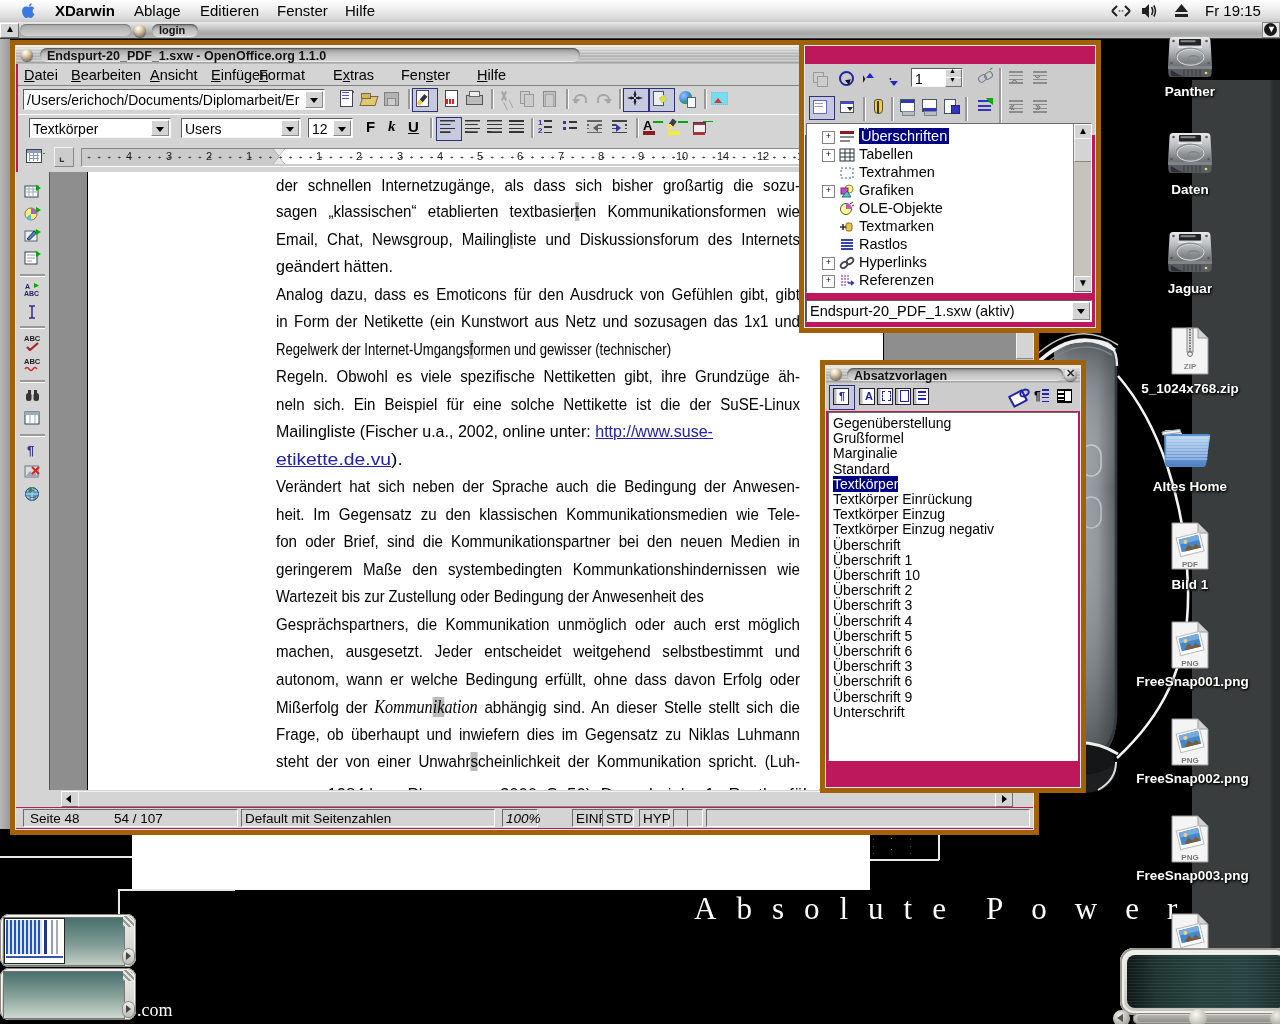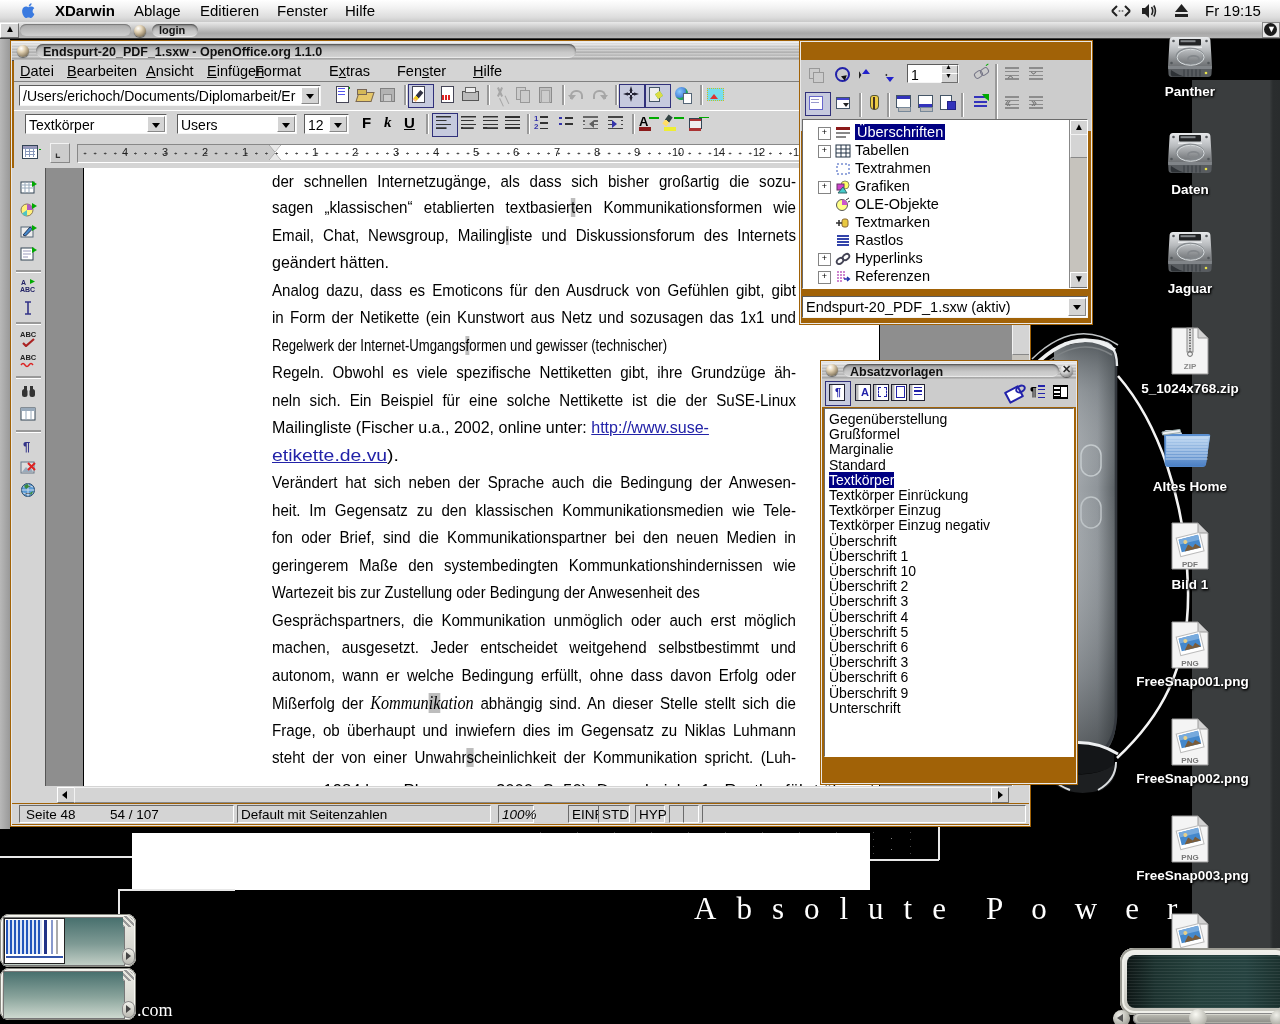--- a/index.html
+++ b/index.html
@@ -4,21 +4,21 @@
 html,body{margin:0;padding:0;width:1280px;height:1024px;overflow:hidden;background:#000;}
 body{font-family:"Liberation Sans",sans-serif;position:relative;}
 .abs{position:absolute;}
 
 .tbar{background:repeating-linear-gradient(0deg,rgba(255,255,255,0.22) 0 1px,rgba(0,0,0,0.05) 1px 2px,rgba(0,0,0,0) 2px 3px),linear-gradient(#f2f2f2,#d8d8d8 18%,#b9b9b9 55%,#c6c6c6 82%,#9c9c9c);border-bottom:1px solid #4a4a4a;}
 .caps{position:absolute;border-radius:9px;background:linear-gradient(#9a9a9a,#c9c9c9 60%,#d2d2d2);box-shadow:inset 0 1px 2px rgba(60,60,60,.9), inset 0 -1px 1px rgba(255,255,255,.8);}
 .caps b{position:absolute;left:7px;top:1px;font-size:12.5px;letter-spacing:0;color:#111;font-weight:bold;white-space:nowrap;}
 .sph{position:absolute;width:12px;height:12px;border-radius:50%;background:radial-gradient(circle at 35% 28%,#ffffff,#e2d2b4 32%,#a8987c 60%,#68604e 85%,#464034);box-shadow:0 1px 1px rgba(0,0,0,.5);}
 .xsph{position:absolute;width:13px;height:13px;border-radius:50%;background:radial-gradient(circle at 35% 28%,#fdfdfd,#cfcfcf 45%,#8f8f8f 75%,#606060);box-shadow:0 1px 1px rgba(0,0,0,.5);}
 .xsph:before{content:"\2715";position:absolute;left:0;top:-1px;width:13px;text-align:center;font-size:11px;font-weight:bold;color:#2a2a2a;}
-.xwin{position:absolute;background:#a16207;border:1px solid #a16207;box-shadow:inset 0 0 0 1px #e9e9e9;}
+.xwin{position:absolute;background:#be185d;border:5px solid #a16207;box-shadow:inset 0 0 0 1px #e9e9e9;}
 
 .bar3d{position:absolute;left:3px;right:3px;background:#d4d4d4;}
 .combo{position:absolute;background:#fff;border-top:1px solid #5c5c5c;border-left:1px solid #5c5c5c;border-bottom:1px solid #f5f5f5;border-right:1px solid #f5f5f5;font-size:14px;color:#000;}
 .combo span{position:absolute;left:3px;top:2px;white-space:nowrap;}
 .ddb{position:absolute;right:1px;top:1px;bottom:1px;width:16px;background:#d4d4d4;border:1px solid #888;border-top-color:#fff;border-left-color:#fff;}
 .ddb:before{content:"";position:absolute;left:4px;top:6px;border:4px solid transparent;border-top:5px solid #000;}
 .sunk{border-top:1px solid #6b6b6b;border-left:1px solid #6b6b6b;border-bottom:1px solid #fff;border-right:1px solid #fff;background:#fff;}
 .vsep{position:absolute;width:2px;background:#9a9a9a;border-right:1px solid #fff;}
 .ic{position:absolute;width:20px;height:20px;}
 .icb{position:absolute;width:24px;height:22px;border:1px solid #30307a;background:#c6cade;}

